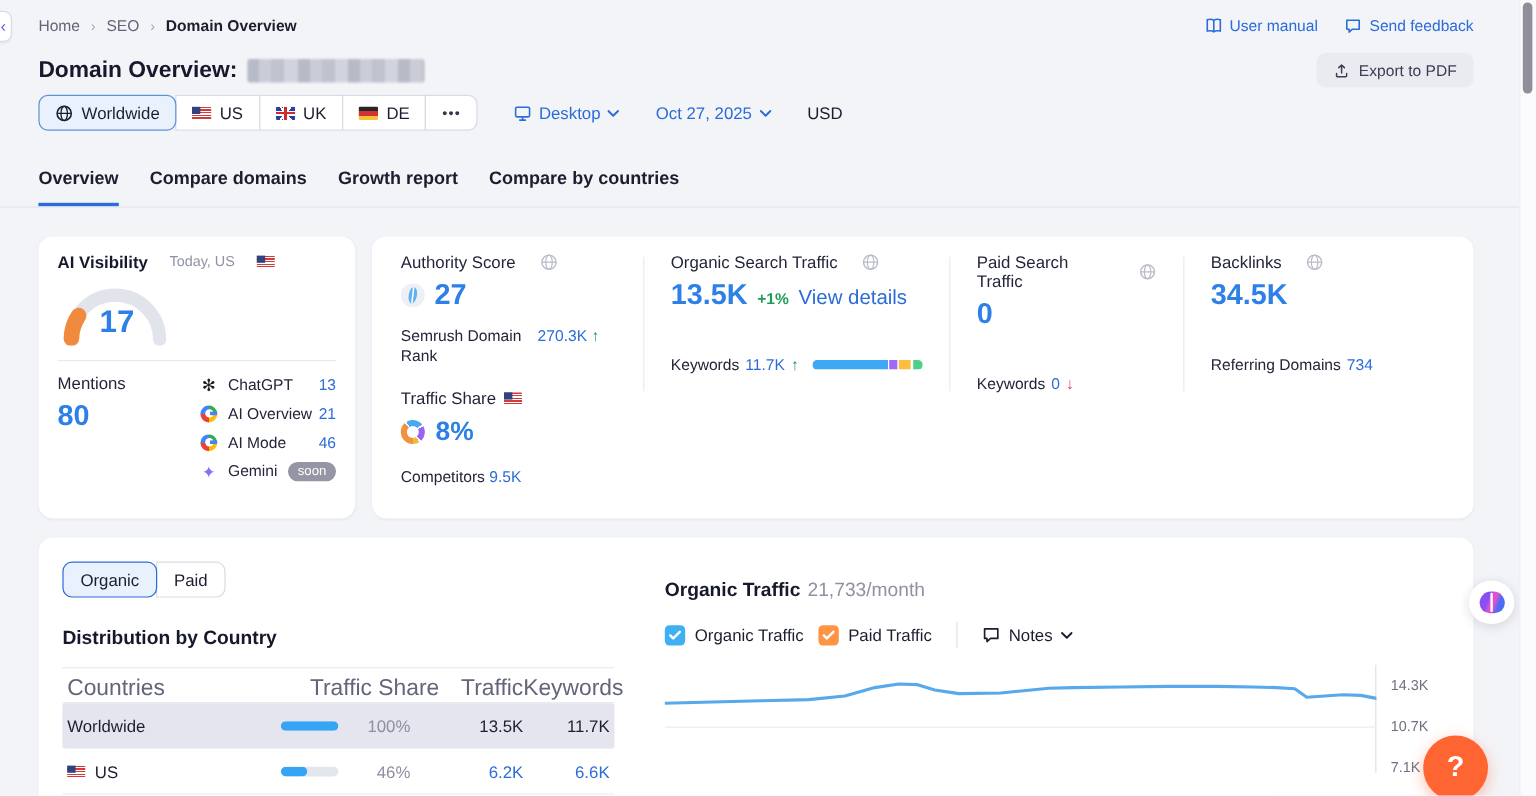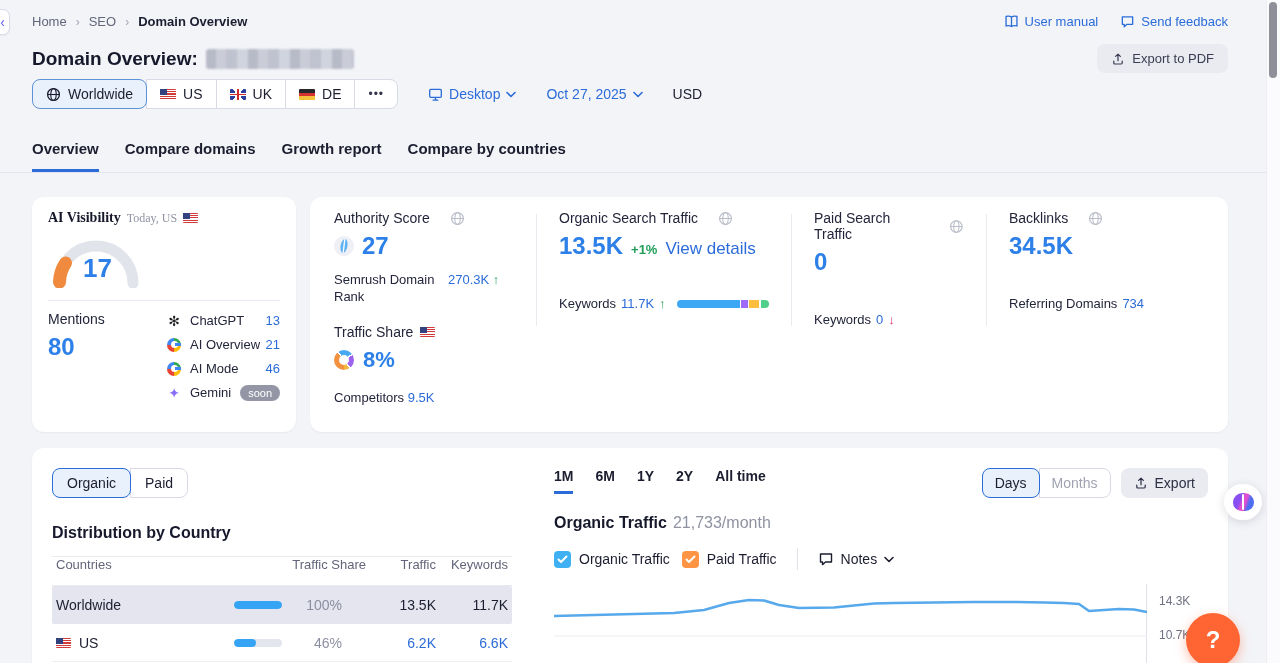--- a/index.html
+++ b/index.html
@@ -70,21 +70,21 @@
   .tab.active { border-bottom-color:#2b6cd9; }
   .tabs-divider { position:absolute; top:172px; left:0; width:1266px; height:1px; background:#e3e5ee; }
 
   
   .content { position:absolute; top:197px; left:32px; width:1196px; }
   .card { background:#fff; border-radius:12px; box-shadow:0 1px 2px rgba(25,28,50,.05); }
   .row1 { display:flex; gap:14px; }
 
   
   .ai-card { width:264px; height:235px; padding:13px 16px; flex:none; }
-  .ai-title-row { display:flex; align-items:center; gap:6px;font-family:Liberation Serif, serif; }
+  .ai-title-row { display:flex; align-items:center; gap:18px; }
   .ai-title { font-size:14px; font-weight:bold; color:#16182b; }
   .ai-sub { font-size:12px; color:#9093a4; }
   .ai-gauge-row { display:flex; justify-content:space-between; margin-top:10px; padding:0 10px 0 2px; }
   .gauge-wrap { position:relative; width:92px; height:52px; }
   .gauge-score { position:absolute; left:33px; top:17px; font-size:26px; font-weight:bold; color:#2d80e8; }
   .cited { padding-top:2px; }
   .cited-label { font-size:15px; color:#23253a; }
   .cited-value { font-size:24px; font-weight:bold; color:#2d80e8; margin-top:3px; }
   .ai-divider { height:1px; background:#e8eaf1; margin:12px 0 10px; }
   .ai-bottom { display:flex; }
@@ -133,22 +133,22 @@
   .row2 { margin-top:16px; height:400px; padding:20px 20px 0 20px; display:flex; }
   .left-col { width:460px; flex:none; }
   .toggle { display:inline-flex; }
   .toggle-btn { padding:5px 14px; height:30px; font-size:14px; background:#fff; border:1px solid #d8dbe5;
     font-family:inherit; color:#1c1e30; cursor:pointer; margin-left:-1px; }
   .toggle-btn:first-child { margin-left:0; border-radius:8px 0 0 8px; }
   .toggle-btn:last-child { border-radius:0 8px 8px 0; }
   .toggle-btn.sel { background:#e9f1fc; border:1px solid #2b6cd9; border-radius:8px; z-index:1; position:relative; }
   .dist-title { margin-top:26px; font-size:16px; font-weight:bold; color:#16182b; }
   .ctable { margin-top:14px; font-size:14px; }
-  .ct-head { display:flex; align-items:flex-start; height:30px; border-top:1px solid #e8eaf0; border-bottom:1px solid #e8eaf0;
-    font-size:13px; color:#63667a; }
+  .ct-head { display:flex; align-items:flex-end; height:30px; border-top:1px solid #e8eaf0; border-bottom:1px solid #e8eaf0;
+    font-size:19px; color:#63667a; }
   .ct-row { display:flex; align-items:center; height:38px; border-bottom:1px solid #eceef3; }
   .ct-row.hl { background:#e4e5ef; border-radius:2px; border-bottom-color:#e4e5ef; }
   .c-country { flex:1; display:flex; align-items:center; gap:8px; padding-left:4px; }
   .c-share { width:132px; display:flex; align-items:center; }
   .share-bar { width:48px; height:8px; border-radius:4px; background:#e3e6ec; overflow:hidden; }
   .share-bar i { display:block; height:100%; background:#36a4f5; border-radius:4px; }
   .share-pct { margin-left:12px; color:#8c8fa0; width:48px; text-align:right; }
   .c-traffic { width:70px; text-align:right; }
   .c-kw { width:76px; text-align:right; padding-right:4px; }
 
@@ -482,41 +482,20 @@
               </span>
             <span class="share-pct">46%</span>
           </span>
           <span class="c-traffic link">6.2K</span>
           <span class="c-kw link">6.6K</span>
         </div>
       </div>
     </div>
 
     <div class="right-col">
-      <div class="range-row">
-        <div class="ranges">
-          <span class="range active">1M</span>
-          <span class="range">6M</span>
-          <span class="range">1Y</span>
-          <span class="range">2Y</span>
-          <span class="range">All time</span>
-        </div>
-        <div class="range-right">
-          <span class="toggle">
-            <button class="dm-btn sel">Days</button>
-            <button class="dm-btn unsel">Months</button>
-          </span>
-          <button class="export-btn">
-            <svg width="14" height="14" viewBox="0 0 16 16">
-                <path d="M8 10V2.8M5.3 5 8 2.4 10.7 5M3.2 10.5v2.2a1 1 0 0 0 1 1h7.6a1 1 0 0 0 1-1v-2.2" fill="none" stroke="#2c2f44" stroke-width="1.4" stroke-linecap="round" stroke-linejoin="round"></path>
-              </svg>
-            <span>Export</span>
-          </button>
-        </div>
-      </div>
 
       <div class="chart-title-row">
         <span class="chart-title">Organic Traffic</span><span class="chart-sub">21,733/month</span>
       </div>
 
       <div class="legend-row">
         <span class="chk blue-c">
           <svg width="11" height="9" viewBox="0 0 11 9">
               <path d="M1.5 4.5 4 7l5.5-5.5" fill="none" stroke="#fff" stroke-width="2" stroke-linecap="round" stroke-linejoin="round"></path>
             </svg>

